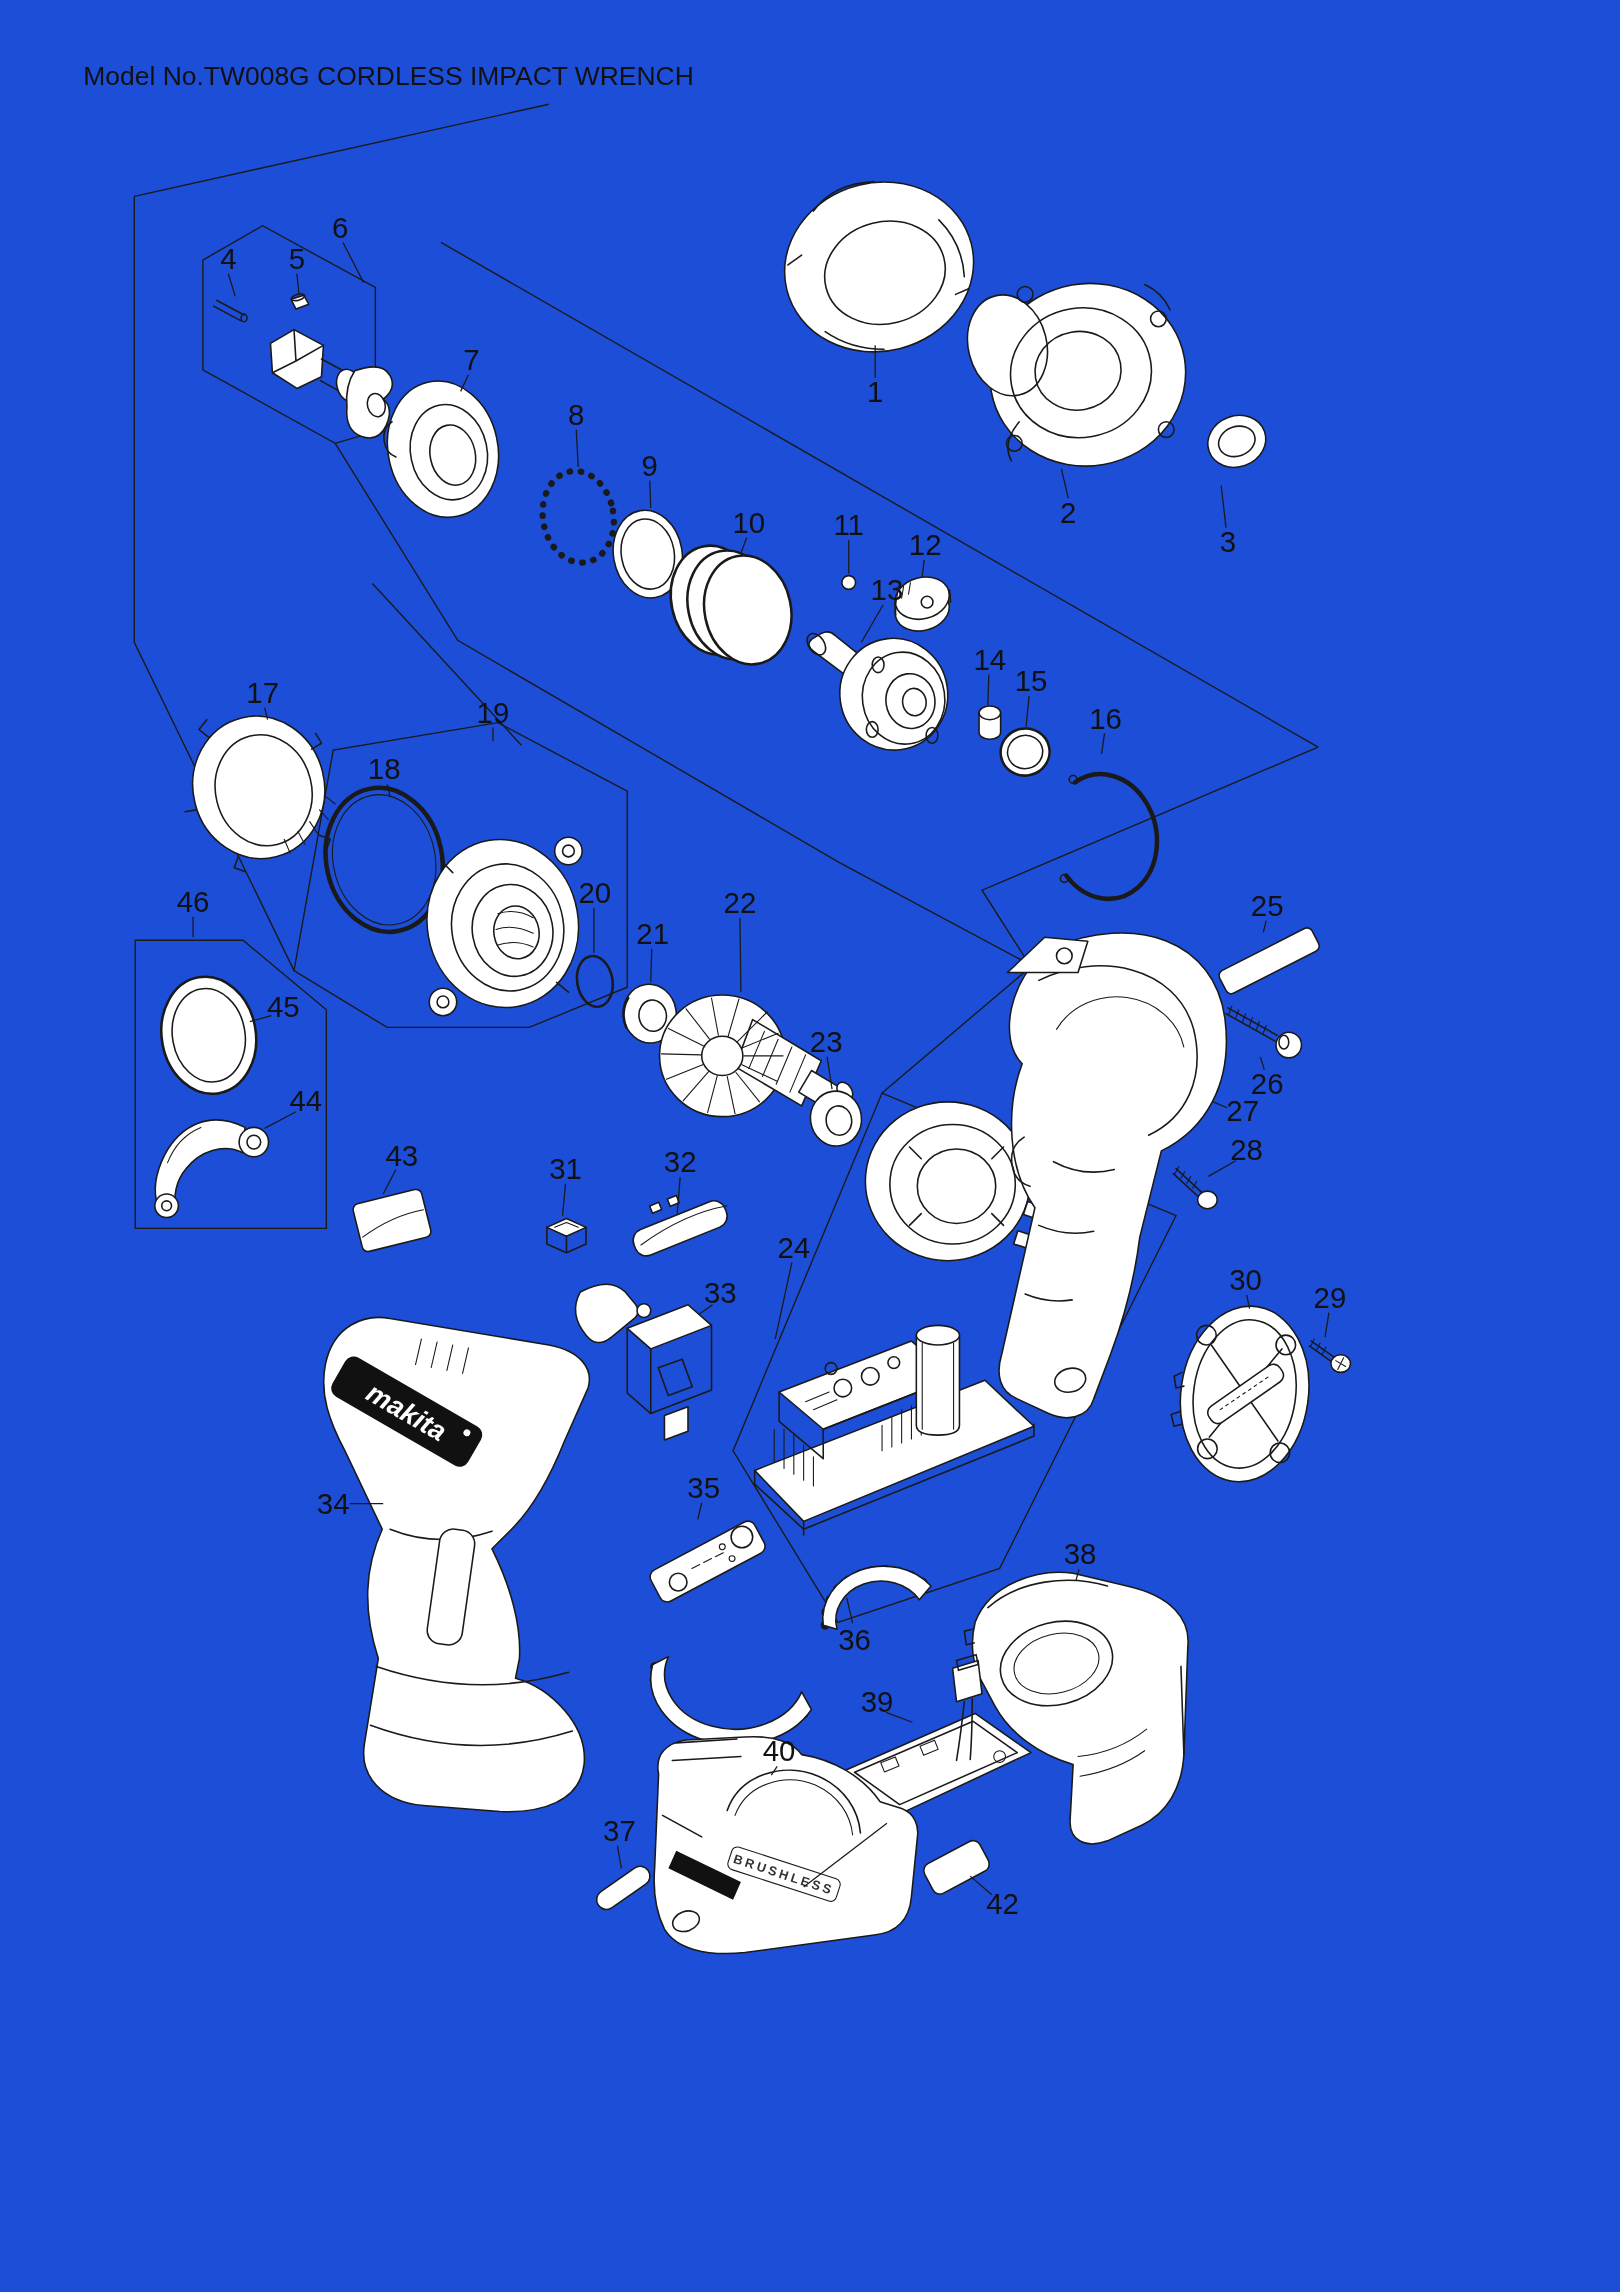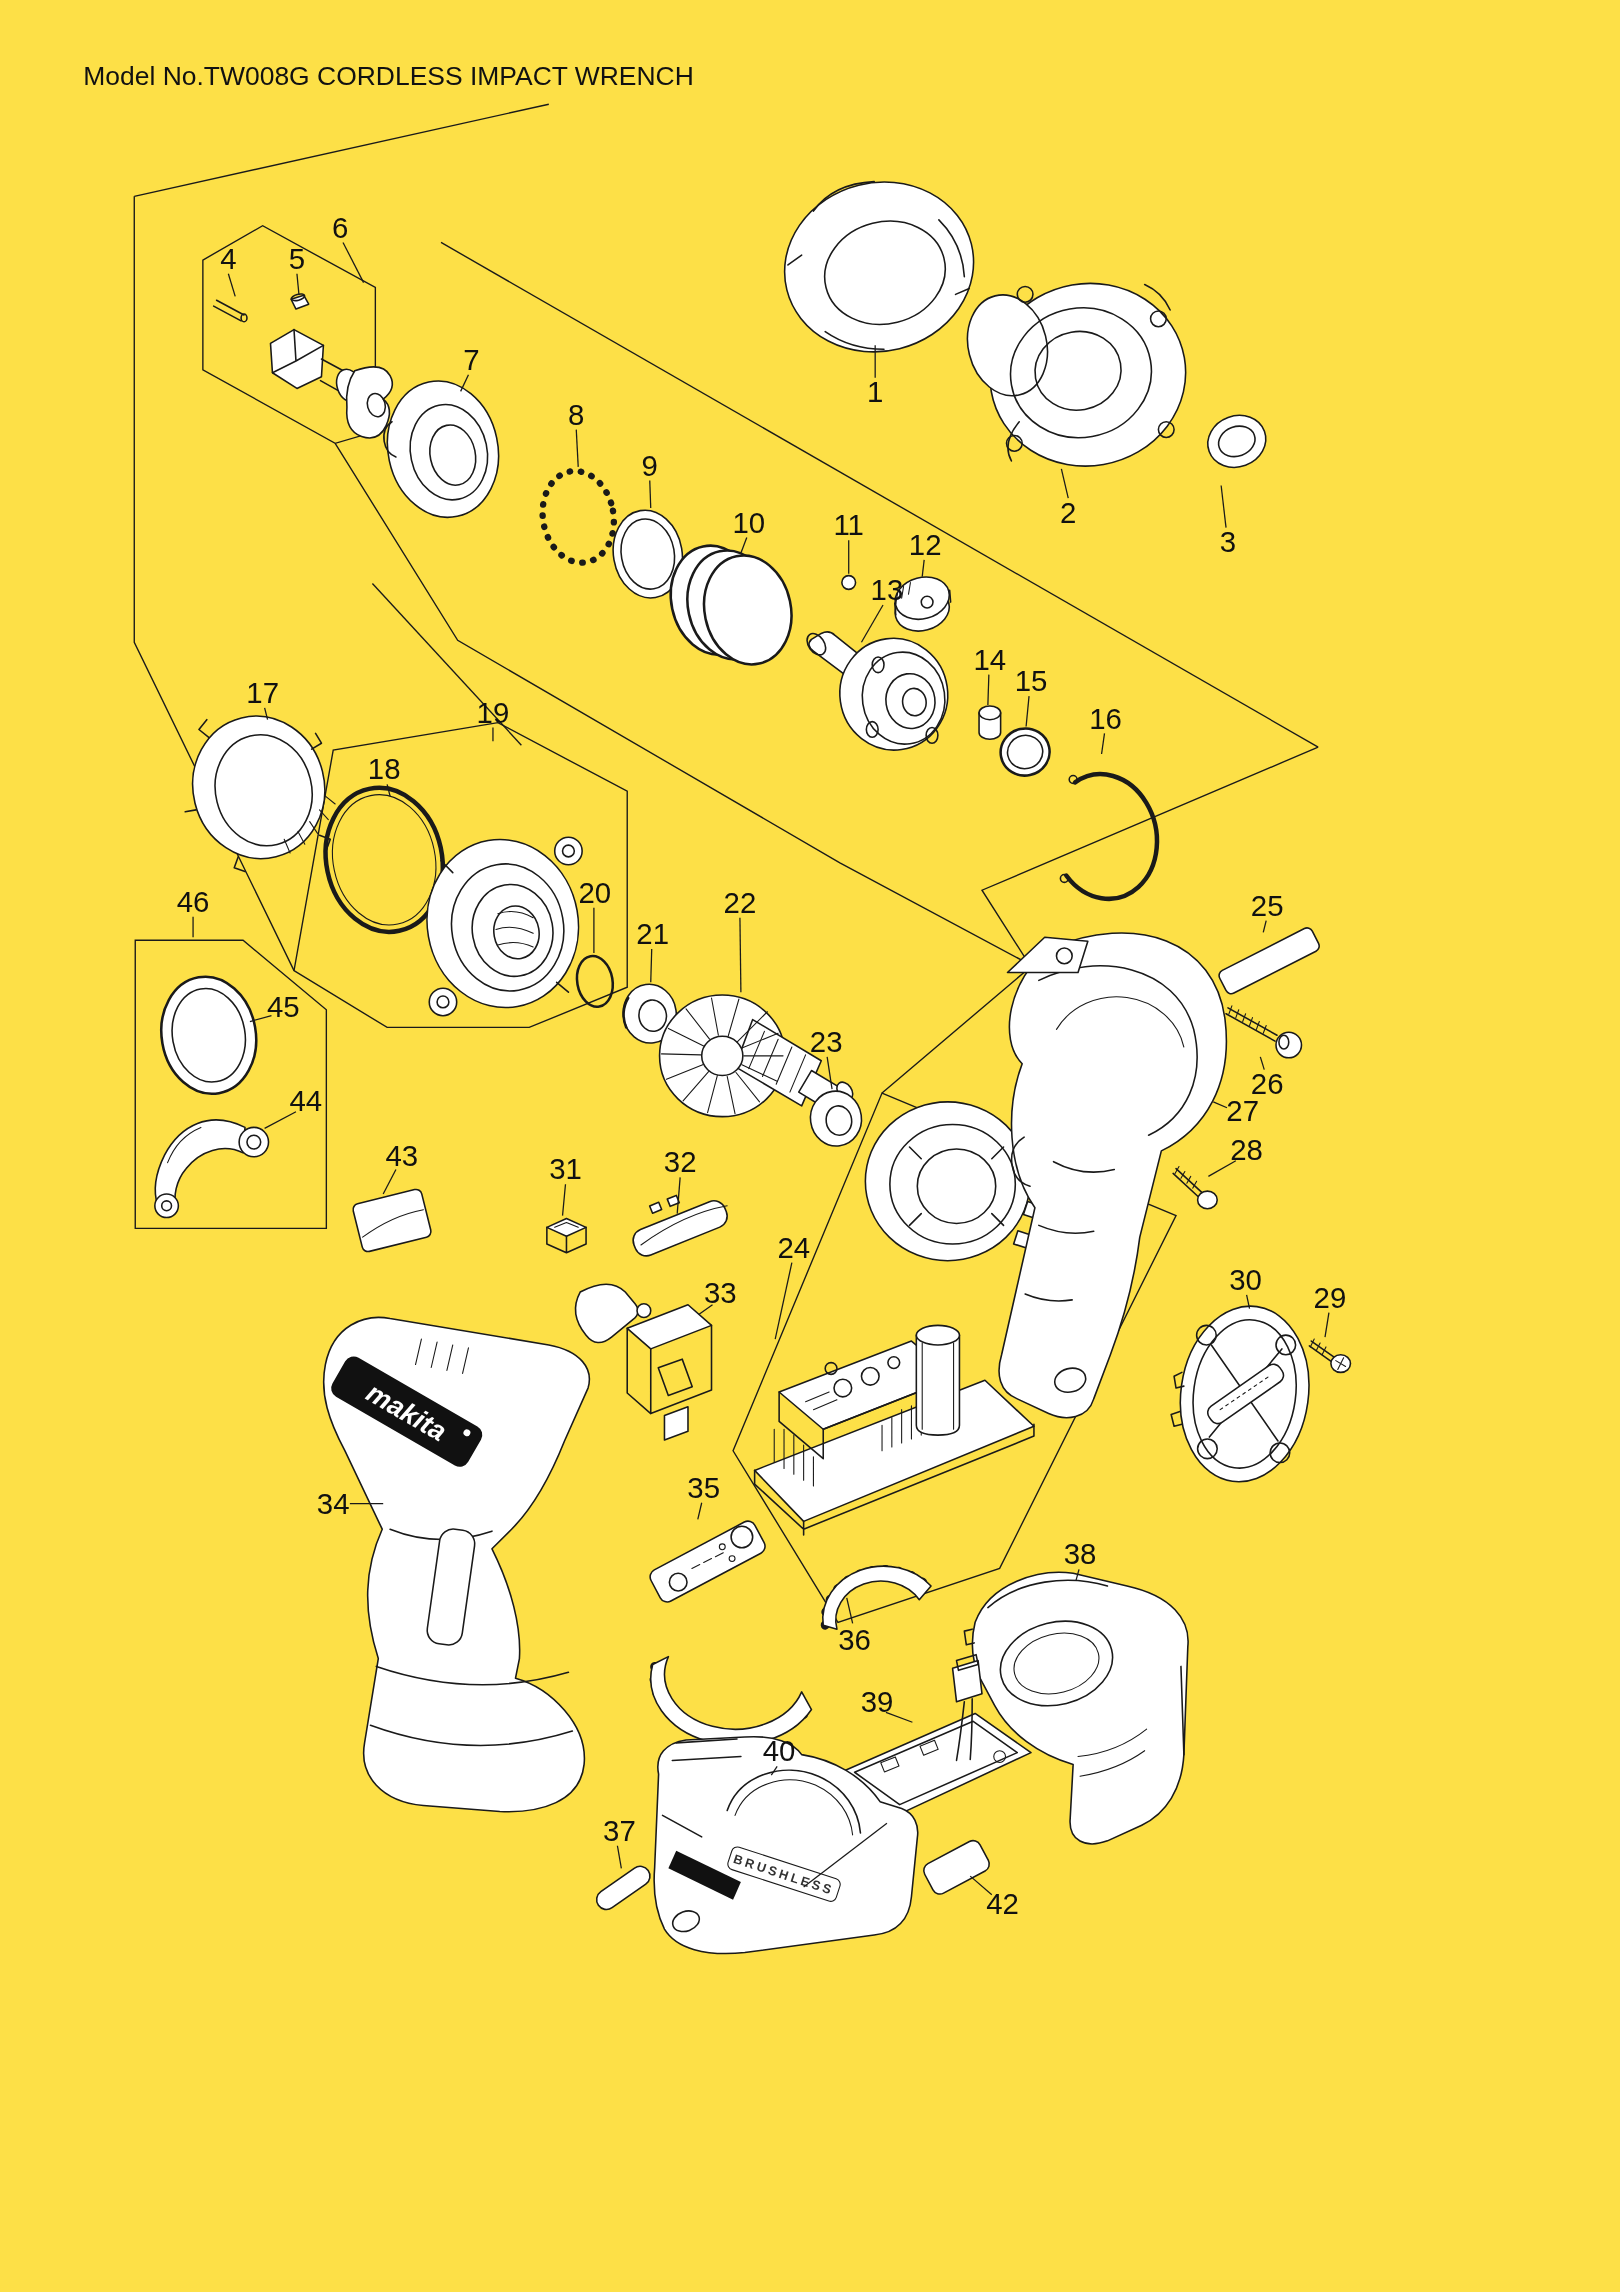--- a/index.html
+++ b/index.html
@@ -1,16 +1,16 @@
 <!DOCTYPE html>
 <html><head>
 <meta charset="utf-8">
 <style>
   html,body{margin:0;padding:0;background:#ffffff;}
-  .page{position:relative;width:1620px;height:2293px;background:#fde047;overflow:hidden;}
+  .page{position:relative;width:1620px;height:2293px;background:#1d4ed8;overflow:hidden;}
   svg{position:absolute;left:0;top:0;}
   .s{stroke:#1a1a1a;fill:none;stroke-width:1.6;stroke-linecap:round;stroke-linejoin:round;}
   .sw{stroke:#1a1a1a;fill:#ffffff;stroke-width:1.6;stroke-linecap:round;stroke-linejoin:round;}
   .b{stroke-width:2.6;}
   .thick{stroke-width:4.6;}
   .thin{stroke-width:1.1;}
   .boxline{stroke:#1a1a1a;fill:none;stroke-width:1.4;}
   .leader{stroke:#1a1a1a;stroke-width:1.3;}
   .lbl{font-family:"Liberation Sans",sans-serif;font-size:30px;fill:#111;text-anchor:middle;}
   .ttl{font-family:"Liberation Sans",sans-serif;font-size:27px;fill:#111;}

